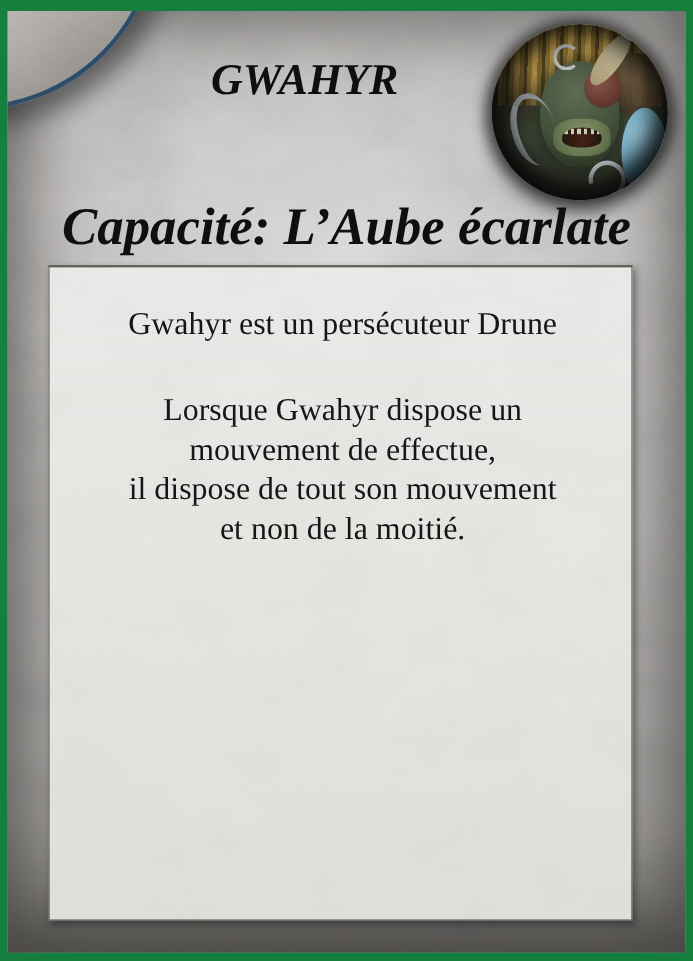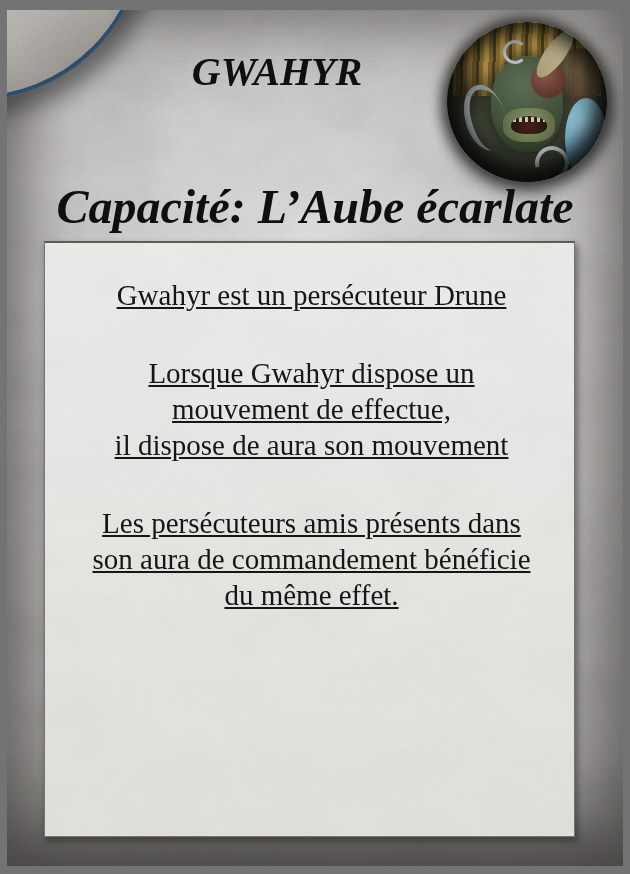--- a/index.html
+++ b/index.html
@@ -1,18 +1,18 @@
 <!DOCTYPE html>
 <html><head>
 <meta charset="utf-8">
 <style>
   html,body{margin:0;padding:0;background:#000;}
   .stage{position:relative;width:630px;height:874px;overflow:hidden;
          font-family:"Liberation Serif", serif;}
-  .card{position:absolute;inset:0;background:#737373;}
+  .card{position:absolute;inset:0;background:#15803d;}
   .inner{position:absolute;left:7px;top:10px;right:7px;bottom:8px;overflow:hidden;
          background:linear-gradient(180deg,#c7c5c3 0%,#cecccA 26%,#c5c3c1 52%,#b5b3b1 76%,#a3a19e 92%,#999795 100%);}
   .fx{position:absolute;inset:0;width:100%;height:100%;mix-blend-mode:multiply;pointer-events:none;}
   .bg-light{position:absolute;inset:0;
             background:radial-gradient(ellipse 55% 38% at 47% 28%, rgba(246,245,243,.60), rgba(246,245,243,0) 72%);}
   .bg-vignette{position:absolute;inset:0;
                box-shadow:inset 0 0 64px 14px rgba(48,46,44,.50), inset 0 -34px 55px 0 rgba(50,48,46,.30);}
   .bg-bottom{position:absolute;left:0;right:0;bottom:0;height:110px;
              background:linear-gradient(rgba(70,67,64,0), rgba(56,54,51,.38));}
 
@@ -64,21 +64,21 @@
   .p-vig{inset:0;border-radius:50%;
          box-shadow:inset 0 0 24px 10px rgba(6,6,6,.78), inset 0 -8px 18px 6px rgba(6,6,6,.6);}
 
   
   .panel{position:absolute;left:37px;top:231px;width:531px;height:596px;box-sizing:border-box;
          background:linear-gradient(180deg,#edecea,#e7e6e3 60%,#e2e1de);
          border:1px solid #76746f;border-top:2px solid #5e5c58;
          box-shadow:2px 4px 6px 1px rgba(30,30,30,.45);overflow:hidden;}
   .rules{position:relative;padding-top:34px;text-align:center;color:#161616;
          font-size:29px;line-height:36px;}
-  .para{margin:0 0 42px 4px;text-decoration:underline;}
+  .para{margin:0 0 42px 4px;}
   .line{display:block;}
 </style>
 </head>
 <body>
 
 <div class="stage">
 
   <svg width="0" height="0" style="position:absolute" aria-hidden="true">
     <defs>
       <filter id="grain" x="-5%" y="-5%" width="110%" height="110%">
@@ -160,25 +160,21 @@
         <svg class="fx" style="opacity:.06" aria-hidden="true">
           <rect width="100%" height="100%" filter="url(#blotch)"></rect>
         </svg>
         <div class="rules">
           <div class="para">
             <span class="line">Gwahyr est un persécuteur Drune</span>
           </div>
           <div class="para">
             <span class="line">Lorsque Gwahyr dispose un</span>
             <span class="line">mouvement de effectue,</span>
-            <span class="line">il dispose de aura son mouvement</span>
-          </div>
-          <div class="para">
-            <span class="line">Les persécuteurs amis présents dans</span>
-            <span class="line">son aura de commandement bénéficie</span>
-            <span class="line">du même effet.</span>
+            <span class="line">il dispose de tout son mouvement</span>
+            <span class="line">et non de la moitié.</span>
           </div>
         </div>
       </div>
 
     </div>
   </div>
 </div>
 
 </body></html>

